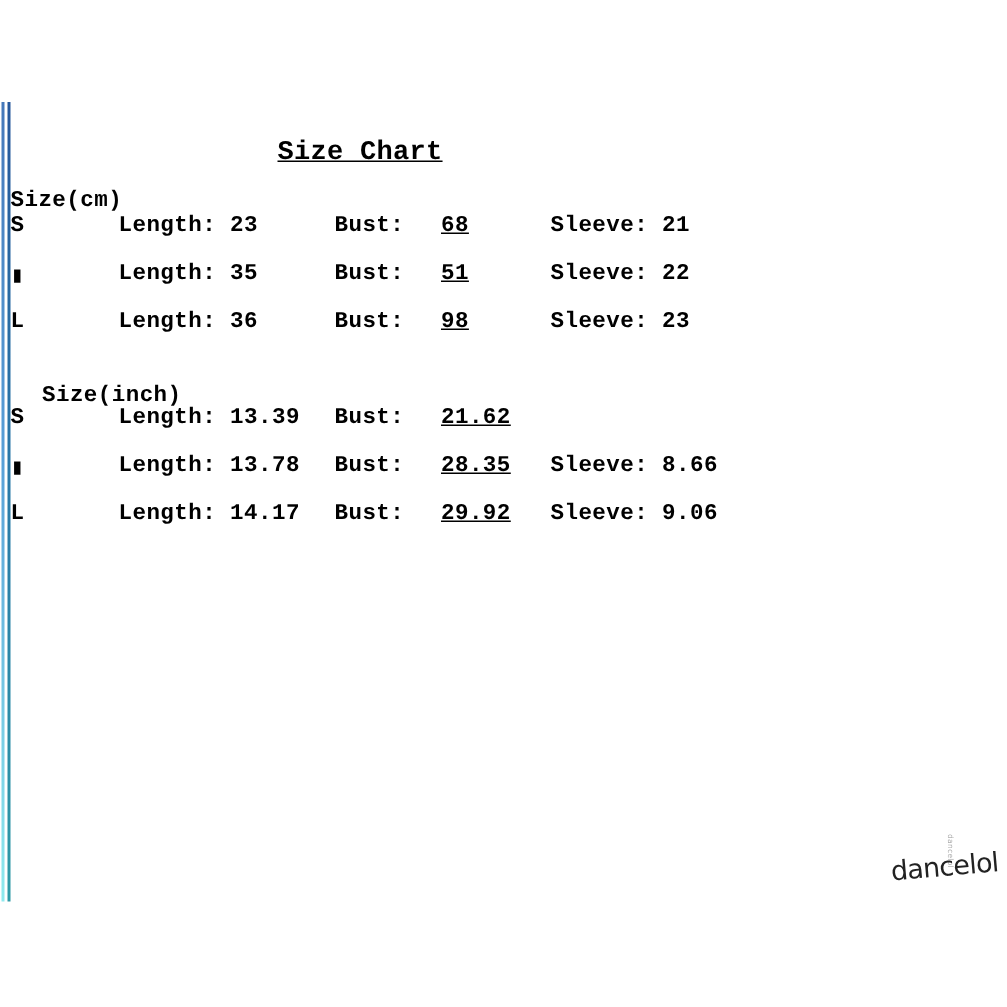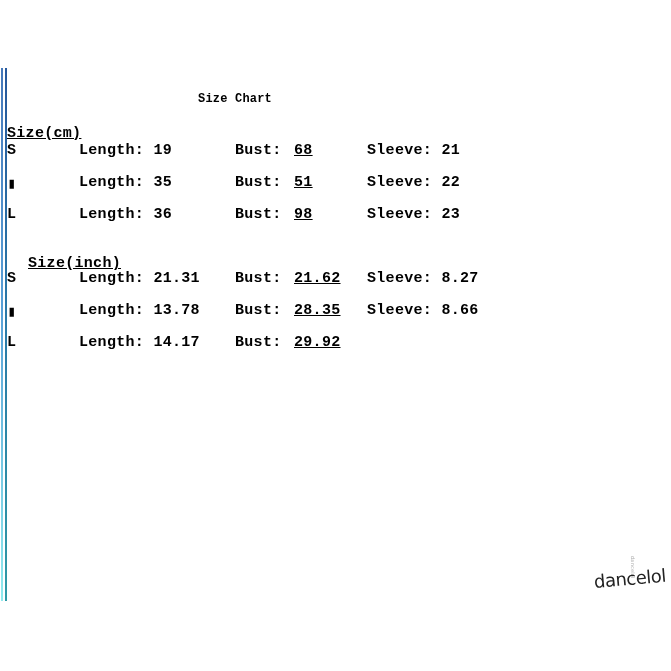--- a/index.html
+++ b/index.html
@@ -18,40 +18,40 @@
   .edge-line .light {
     position: absolute; left: 0; top: 0; width: 2px; height: 100%;
     background: linear-gradient(to bottom, #4578ba 0%, #58a0d8 45%, #8feaee 100%);
   }
   .edge-line .dark {
     position: absolute; left: 3.5px; top: 0; width: 2px; height: 100%;
     background: linear-gradient(to bottom, #27589c 0%, #2a78a8 45%, #2e9aa6 100%);
   }
 
   .chart-title {
-    left: 198px; top: 92px;
-    font-size: 12px; font-weight: bold; letter-spacing: 0.2px;
+    left: 185px; top: 92px;
+    font-size: 18px; font-weight: bold; letter-spacing: 0.2px;
     white-space: pre;
+    text-decoration: underline;
   }
   .section-heading {
     left: 7px;
     font-size: 15px; font-weight: bold; letter-spacing: 0.3px;
     white-space: pre;
-    text-decoration: underline;
   }
   .heading-cm   { top: 125px; }
   .heading-inch { top: 255px; margin-left: 21px; }
 
   .row { position: absolute; left: 0; width: 671px; height: 18px;
          font-size: 15px; font-weight: bold; letter-spacing: 0.3px; }
   .row span { position: absolute; white-space: pre;
               font-family: "Liberation Mono", "DejaVu Sans Mono", "DejaVu Sans", monospace; }
   .row .size    { left: 7px; }
   .row .length  { left: 79px; }
-  .row .bust-l  { left: 235px; }
+  .row .bust-l  { left: 223px; }
   .row .bust-v  { left: 294px; text-decoration: underline; }
   .row .sleeve  { left: 367px; font-family: Liberation Mono, monospace; }
 
   .r-cm-1 { top: 142px; } .r-cm-2 { top: 174px; } .r-cm-3 { top: 206px; }
   .r-in-1 { top: 270px; } .r-in-2 { top: 302px; } .r-in-3 { top: 334px; }
 
   .watermark {
     left: 594px; top: 571px;
     font-family: "DejaVu Sans", sans-serif;
     font-size: 18px; font-weight: normal;
@@ -79,21 +79,21 @@
   <div class="light"></div>
   <div class="dark"></div>
 </div>
 
 <div class="abs chart-title">Size Chart</div>
 
 <div class="abs section-heading heading-cm">Size(cm)</div>
 
 <div class="row r-cm-1">
   <span class="size">S</span>
-  <span class="length">Length: 19</span>
+  <span class="length">Length: 23</span>
   <span class="bust-l">Bust:</span>
   <span class="bust-v">68</span>
   <span class="sleeve">Sleeve: 21</span>
 </div>
 <div class="row r-cm-2">
   <span class="size">▮</span>
   <span class="length">Length: 35</span>
   <span class="bust-l">Bust:</span>
   <span class="bust-v">51</span>
   <span class="sleeve">Sleeve: 22</span>
@@ -103,33 +103,33 @@
   <span class="length">Length: 36</span>
   <span class="bust-l">Bust:</span>
   <span class="bust-v">98</span>
   <span class="sleeve">Sleeve: 23</span>
 </div>
 
 <div class="abs section-heading heading-inch">Size(inch)</div>
 
 <div class="row r-in-1">
   <span class="size">S</span>
-  <span class="length">Length: 21.31</span>
+  <span class="length">Length: 13.39</span>
   <span class="bust-l">Bust:</span>
   <span class="bust-v">21.62</span>
-  <span class="sleeve">Sleeve: 8.27</span>
 </div>
 <div class="row r-in-2">
   <span class="size">▮</span>
   <span class="length">Length: 13.78</span>
   <span class="bust-l">Bust:</span>
   <span class="bust-v">28.35</span>
   <span class="sleeve">Sleeve: 8.66</span>
 </div>
 <div class="row r-in-3">
   <span class="size">L</span>
   <span class="length">Length: 14.17</span>
   <span class="bust-l">Bust:</span>
   <span class="bust-v">29.92</span>
+  <span class="sleeve">Sleeve: 9.06</span>
 </div>
 
 <div class="abs watermark-vertical">dancelol</div>
 <div class="abs watermark">dancelol</div>
 
 </body></html>

